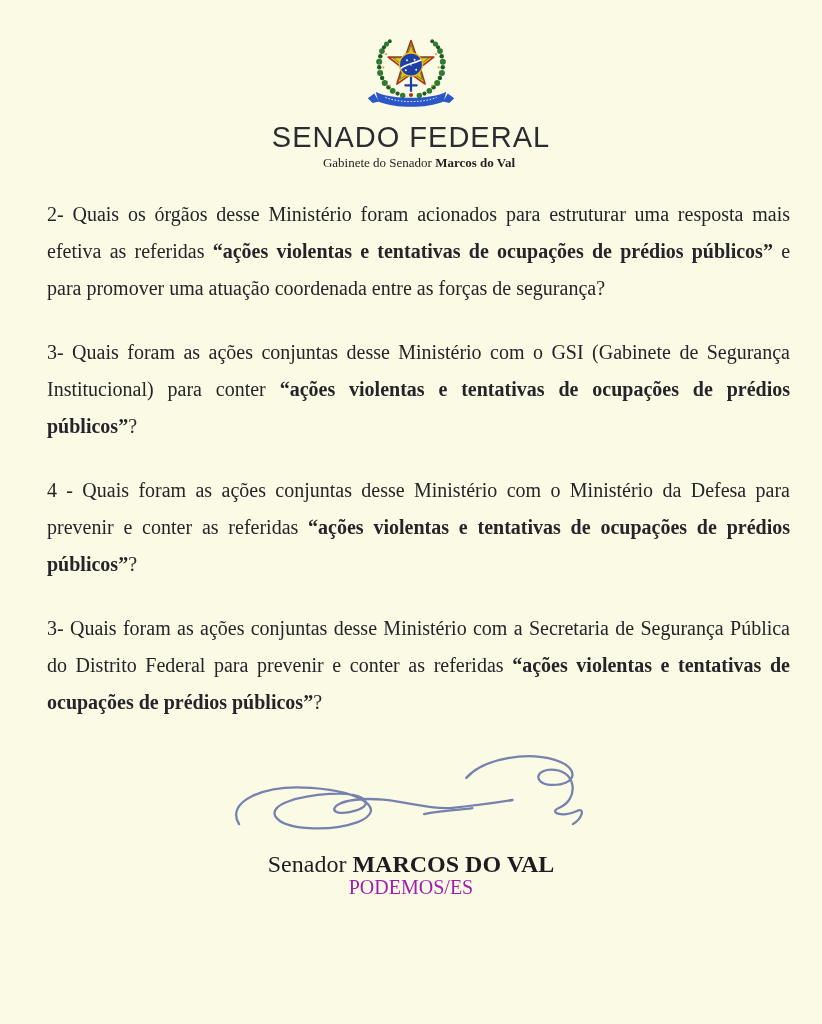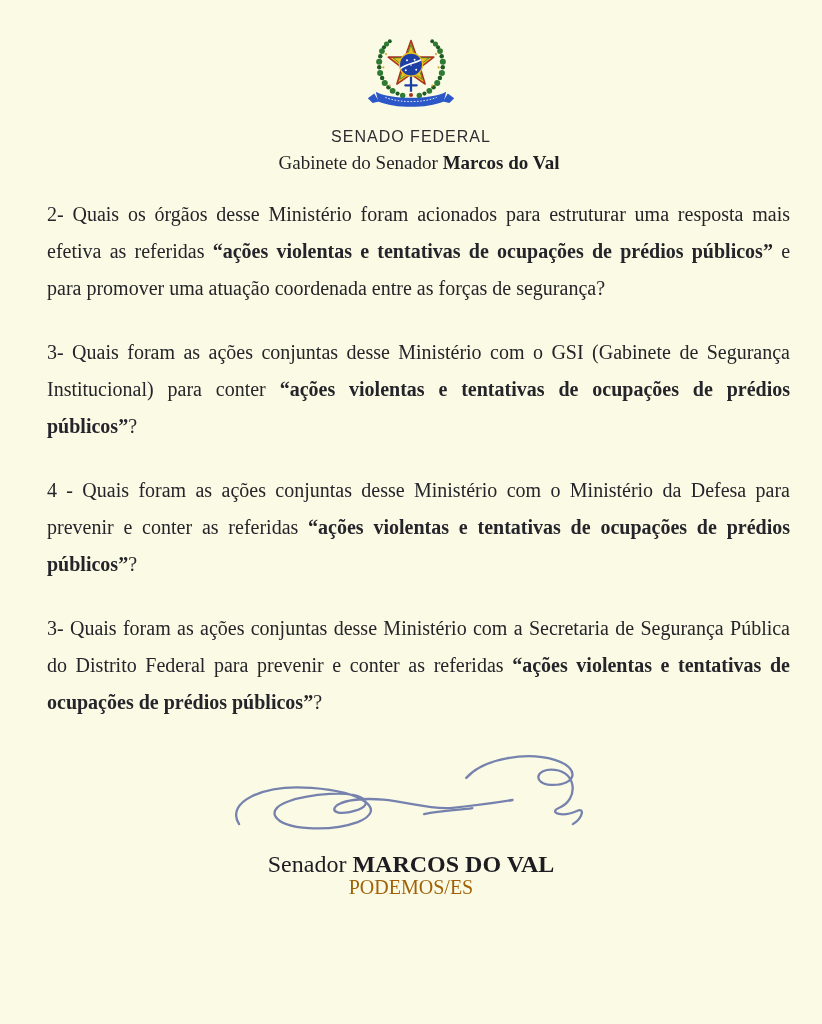--- a/index.html
+++ b/index.html
@@ -18,27 +18,27 @@
   }
   
   .letterhead { text-align: center; }
   .crest {
     display: block;
     margin: 22px auto 4px auto;
     width: 96px; height: 98px;
   }
   .org-name {
     font-family: "Liberation Sans", "DejaVu Sans", sans-serif;
-    font-size: 16px;
+    font-size: 29px;
     letter-spacing: 1px;
     color: #2c2c30;
     line-height: 26px;
   }
   .office-line {
-    font-size: 19px;
+    font-size: 13px;
     line-height: 26px;
     color: #1f1f24;
     padding-left: 16px;
   }
   .office-line b { font-weight: bold; }
   
   .letter-body {
     margin: 20px 32px 0 35px;
     font-size: 20px;
     line-height: 37px;
@@ -57,21 +57,21 @@
   .signature-svg { display: block; margin: 4px auto 0 auto; }
   .signer-line {
     font-size: 24px;
     line-height: 24px;
     color: #1c1c22;
   }
   .signer-line b { font-weight: bold; }
   .party-line {
     font-size: 20px;
     line-height: 23px;
-    color: #a16207;
+    color: #a21caf;
   }
 </style>
 </head>
 <body>
 
 <div class="page">
 
   <div class="letterhead">
 
     <svg class="crest" viewBox="0 0 120 120" aria-hidden="true">

